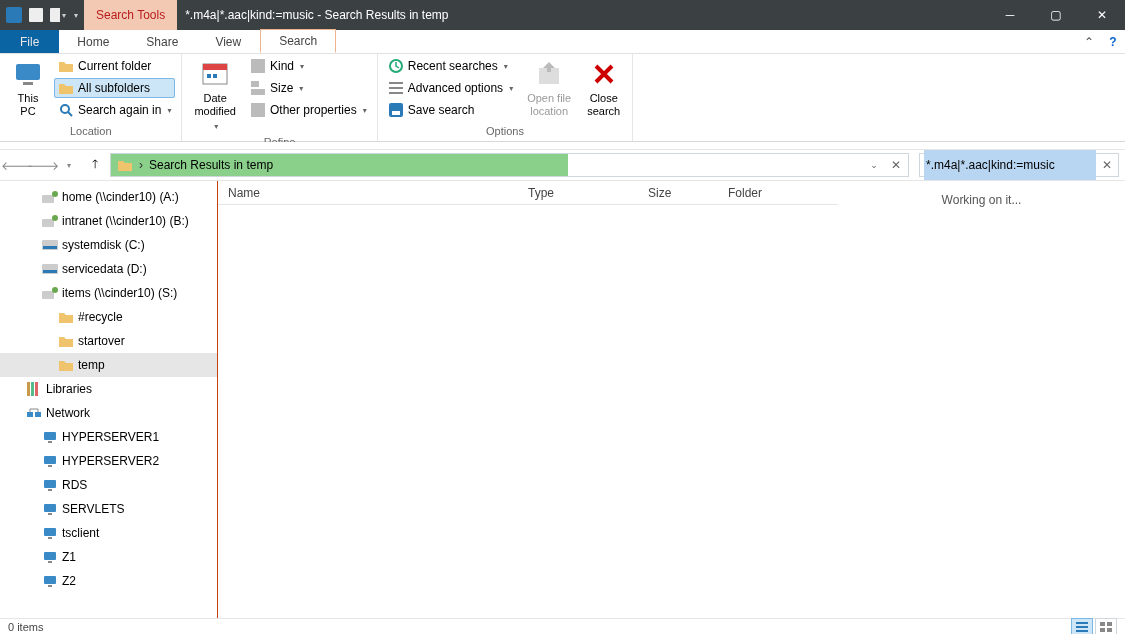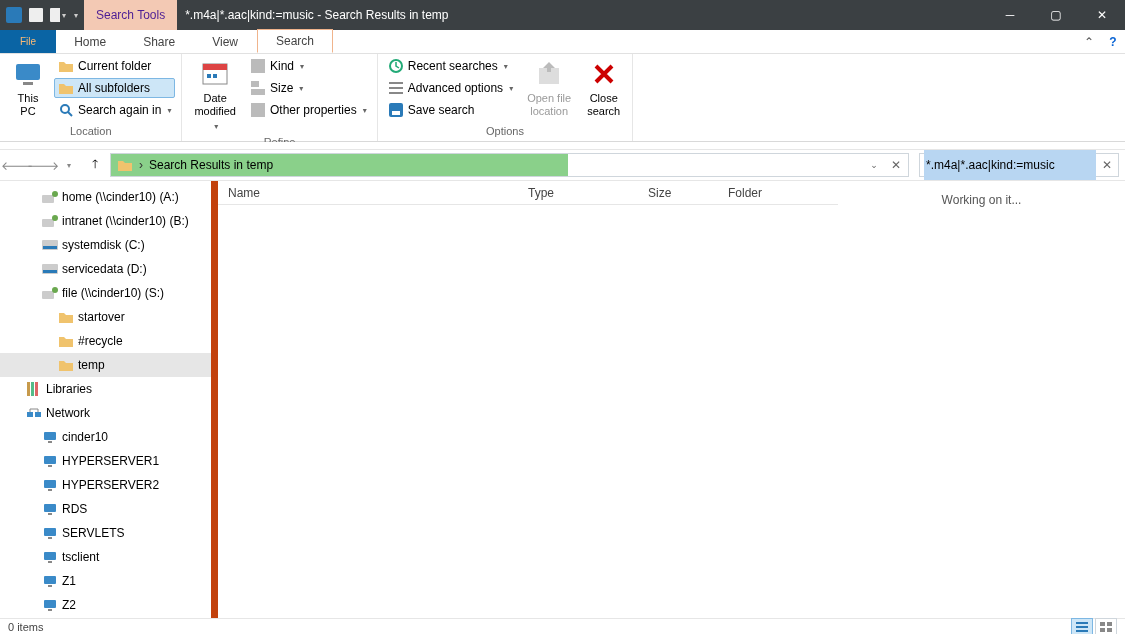--- a/index.html
+++ b/index.html
@@ -1,27 +1,27 @@
 <!DOCTYPE html>
 <html><head>
 <meta charset="utf-8">
 <style>
 * { box-sizing: border-box; margin: 0; padding: 0; }
 body { font-family: "Segoe UI", Tahoma, sans-serif; font-size: 12px; color: #000; background: #fff; width: 1125px; height: 634px; overflow: hidden; display: flex; flex-direction: column; }
 .titlebar { background: #3b4043; height: 30px; display: flex; align-items: stretch; color: #fff; }
 .titlebar .qat { display: flex; align-items: center; padding: 0 6px; gap: 6px; }
 .titlebar .qat .ic { width: 16px; height: 16px; display: inline-flex; align-items: center; justify-content: center; }
-.titlebar .ctx-tab { background: #f3c9b4; color: #4c1d95; padding: 0 12px; display: flex; align-items: center; font-size: 12px; }
+.titlebar .ctx-tab { background: #f3c9b4; color: #b91c1c; padding: 0 12px; display: flex; align-items: center; font-size: 12px; }
 .titlebar .title { flex: 1; display: flex; align-items: center; padding: 0 8px; font-size: 12px; color: #fff; }
 .titlebar .wincontrols { display: flex; }
 .titlebar .wincontrols .wbtn { width: 46px; display: flex; align-items: center; justify-content: center; color: #fff; font-size: 12px; }
 .titlebar .dd-caret { font-size: 8px; color: #ccc; margin-left: 2px; }
 
 .tabbar { height: 24px; display: flex; align-items: stretch; border-bottom: 1px solid #e1e1e1; background: #fff; }
-.tabbar .ftab { background: #0a64a4; color: #fdba74; padding: 0 20px; display: flex; align-items: center; font-size: 10px; }
+.tabbar .ftab { background: #0a64a4; color: #e5e5e5; padding: 0 20px; display: flex; align-items: center; font-size: 12px; }
 .tabbar .tab { padding: 0 18px; display: flex; align-items: center; font-size: 12px; color: #444; border-right: 1px solid transparent; }
 .tabbar .tab.active { border: 1px solid #f0b48c; border-bottom: 1px solid #fff; background: #fff; margin-top: -1px; }
 .tabbar .spacer { flex: 1; }
 .tabbar .rbtn { width: 24px; display: flex; align-items: center; justify-content: center; color: #555; }
 .tabbar .help { color: #0a64d4; font-weight: bold; width: 24px; display:flex;align-items:center;justify-content:center; }
 
 .ribbon { height: 88px; display: flex; background: #fff; border-bottom: 1px solid #d9d9d9; }
 .rgroup { display: flex; flex-direction: column; border-right: 1px solid #e6e6e6; padding: 2px 6px; }
 .rgroup .body { flex: 1; display: flex; align-items: flex-start; gap: 4px; }
 .rgroup .glabel { text-align: center; font-size: 11px; color: #666; padding: 1px 0 2px; }
@@ -42,21 +42,21 @@
 .addr { flex: 1; display: flex; align-items: center; border: 1px solid #cfd6dc; height: 24px; background: #fff; }
 .addr .prog { flex: 1; background: #8ad08a; height: 100%; display: flex; align-items: center; padding: 0 6px; gap: 6px; position: relative; }
 .addr .prog .picon { width: 16px; height: 16px; display:inline-flex;align-items:center;justify-content:center; }
 .addr .tail { width: 340px; height: 100%; background: #fff; display:flex;align-items:center;justify-content:flex-end; padding: 0 4px; gap: 6px; }
 .addr .tail .ic { width:16px;height:16px;display:flex;align-items:center;justify-content:center;color:#666; }
 .searchbox { width: 200px; height: 24px; border: 1px solid #cfd6dc; display: flex; align-items: center; padding: 0 4px; gap: 4px; margin-left: 6px; }
 .searchbox .stext { flex:1; background: #b8d6f2; padding: 8px 2px; font-size:12px; }
 .searchbox .xbtn { color:#666; width:14px; text-align:center; }
 
 .work { flex: 1; display: flex; overflow: hidden; border-top: 1px solid #e6e6e6; }
-.treewrap { width: 218px; display:flex; border-right: 7px solid #c2410c; }
+.treewrap { width: 218px; display:flex; border-right: 1px solid #c2410c; }
 .tree { flex:1; overflow-y: auto; padding: 4px 0; }
 .tree::-webkit-scrollbar { width: 16px; }
 .tree::-webkit-scrollbar-thumb { background: #c6c6c6; }
 .tree::-webkit-scrollbar-track { background: #f0f0f0; }
 .tnode { display: flex; align-items: center; gap: 4px; padding: 2px 4px; font-size: 12px; height: 24px; cursor: default; }
 .tnode.sel { background: #e6e6e6; }
 .tnode .ind { display:inline-block; }
 .tnode .ticon { width: 16px; height: 16px; display:inline-flex;align-items:center;justify-content:center; flex-shrink:0; }
 
 .content { flex: 1; display: flex; flex-direction: row; }
@@ -340,39 +340,39 @@
           <span>servicedata (D:)</span>
         </div>
         <div class="tnode">
           <span class="ind" style="width: 34px;"></span>
           <span class="ticon">
             <svg width="16" height="12">
               <rect x="0" y="4" width="12" height="8" rx="1" fill="#ccc"></rect>
               <circle cx="13" cy="3" r="3" fill="#6aa84f"></circle>
             </svg>
           </span>
-          <span>file (\\cinder10) (S:)</span>
+          <span>items (\\cinder10) (S:)</span>
         </div>
         <div class="tnode">
           <span class="ind" style="width: 50px;"></span>
           <span class="ticon">
             <svg width="14" height="12">
               <path d="M0 2h5l2 2h7v8H0z" fill="#f0c36d"></path>
             </svg>
           </span>
+          <span>#recycle</span>
+        </div>
+        <div class="tnode">
+          <span class="ind" style="width: 50px;"></span>
+          <span class="ticon">
+            <svg width="14" height="12">
+              <path d="M0 2h5l2 2h7v8H0z" fill="#f0c36d"></path>
+            </svg>
+          </span>
           <span>startover</span>
-        </div>
-        <div class="tnode">
-          <span class="ind" style="width: 50px;"></span>
-          <span class="ticon">
-            <svg width="14" height="12">
-              <path d="M0 2h5l2 2h7v8H0z" fill="#f0c36d"></path>
-            </svg>
-          </span>
-          <span>#recycle</span>
         </div>
         <div class="tnode sel">
           <span class="ind" style="width: 50px;"></span>
           <span class="ticon">
             <svg width="14" height="12">
               <path d="M0 2h5l2 2h7v8H0z" fill="#f0c36d"></path>
             </svg>
           </span>
           <span>temp</span>
         </div>
@@ -390,30 +390,20 @@
         <div class="tnode">
           <span class="ind" style="width: 18px;"></span>
           <span class="ticon">
             <svg width="14" height="14">
               <rect x="0" y="6" width="6" height="5" fill="#3a8ac8"></rect>
               <rect x="8" y="6" width="6" height="5" fill="#3a8ac8"></rect>
               <path d="M3 6V3h8v3" stroke="#888" fill="none"></path>
             </svg>
           </span>
           <span>Network</span>
-        </div>
-        <div class="tnode">
-          <span class="ind" style="width: 34px;"></span>
-          <span class="ticon">
-            <svg width="14" height="12">
-              <rect x="1" y="1" width="12" height="8" rx="1" fill="#3a8ac8"></rect>
-              <rect x="5" y="10" width="4" height="2" fill="#888"></rect>
-            </svg>
-          </span>
-          <span>cinder10</span>
         </div>
         <div class="tnode">
           <span class="ind" style="width: 34px;"></span>
           <span class="ticon">
             <svg width="14" height="12">
               <rect x="1" y="1" width="12" height="8" rx="1" fill="#3a8ac8"></rect>
               <rect x="5" y="10" width="4" height="2" fill="#888"></rect>
             </svg>
           </span>
           <span>HYPERSERVER1</span>

